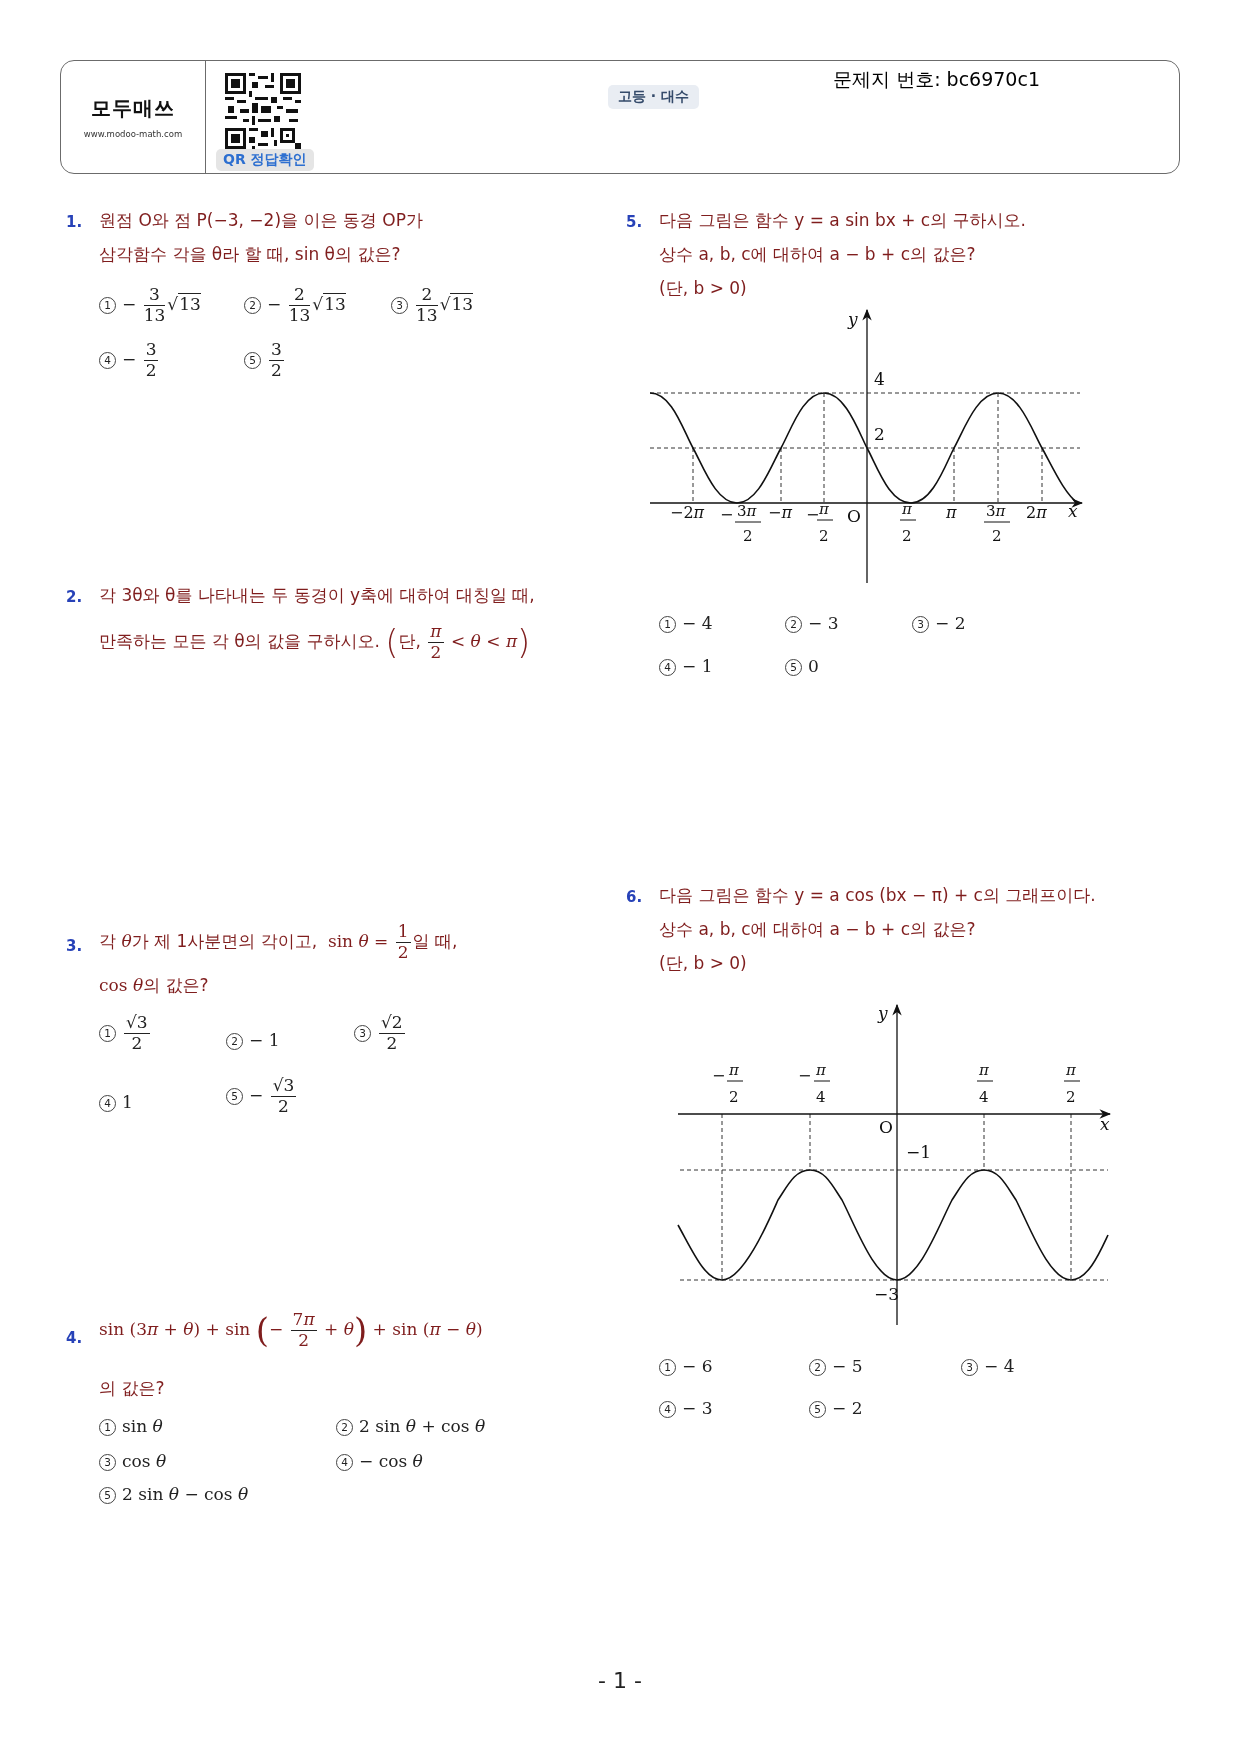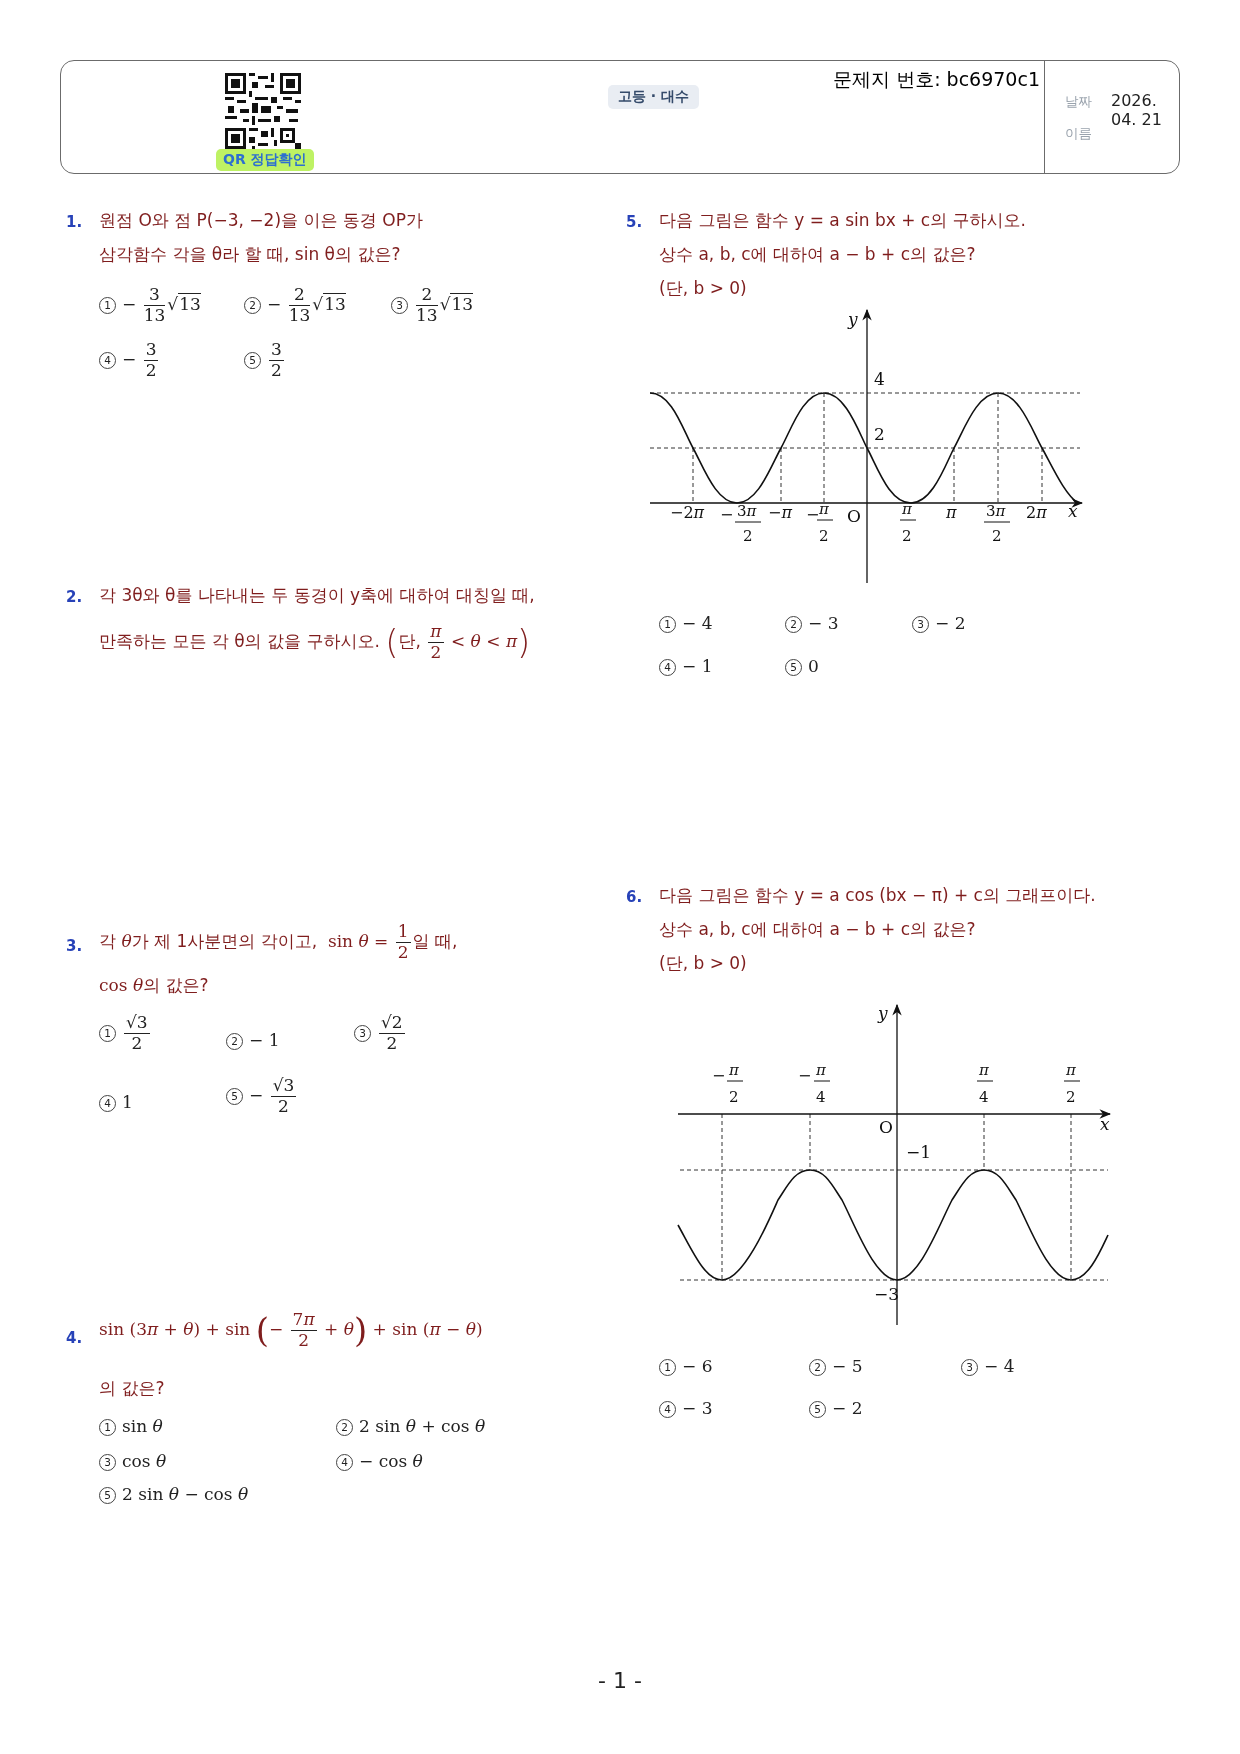--- a/index.html
+++ b/index.html
@@ -11,21 +11,21 @@
   
   .header { position:absolute; left:60px; top:60px; width:1120px; height:114px;
             border:1.5px solid #6b6b6b; border-radius:14px; box-sizing:border-box; }
   .hcell { position:absolute; top:0; bottom:0; }
   .logo-cell { left:0; width:144px; border-right:1.5px solid #6b6b6b; }
   .logo-title { position:absolute; top:34px; left:0; width:144px; text-align:center;
                 font-size:20px; font-weight:bold; color:#111; letter-spacing:1px; }
   .logo-url { position:absolute; top:68px; left:0; width:144px; text-align:center;
               font-size:8.5px; color:#333; }
   .qr { position:absolute; left:164px; top:12px; width:76px; height:76px; }
-  .qr-badge { position:absolute; left:155px; top:88px; padding:2px 7px; background:#bef264;
+  .qr-badge { position:absolute; left:155px; top:88px; padding:2px 7px; background:#e5e5e5;
               border-radius:5px; color:#2d6fd0; font-size:14px; font-weight:bold; }
   .center-cell { left:145px; width:838px; }
   .badge { position:absolute; left:402px; top:24px; padding:3px 10px; background:#e9edf3;
            border-radius:5px; font-size:14px; color:#344a6a; font-weight:bold; }
   .title { position:absolute; left:0; top:58px; width:1040px; text-align:center;
            font-size:21px; font-weight:bold; color:#1d1d1d; }
   .sheet-no { position:absolute; right:4px; top:6px; font-size:19px; color:#000000; }
   .info-cell { left:983px; right:0; border-left:1.5px solid #6b6b6b; }
   .lbl { position:absolute; left:20px; font-size:13.5px; color:#9aa3ad; }
   .val { position:absolute; left:66px; font-size:16px; color:#222; }
@@ -46,20 +46,24 @@
   .sqrt .rad { border-top:1.3px solid #222; padding-left:1px; }
   .bigp { font-size:34px; vertical-align:middle; font-weight:200; line-height:1; }
 
   .graph { position:absolute; }
   .footer { position:absolute; left:0; width:1240px; top:1668px; text-align:center; font-size:22px; color:#222; }
 </style>
 </head>
 <body>
 
 <div class="header">
+  <div class="hcell logo-cell">
+    <div class="logo-title">모두매쓰</div>
+    <div class="logo-url">www.modoo-math.com</div>
+  </div>
   <svg class="qr" viewBox="0 0 25 25" shape-rendering="crispEdges">
     <rect width="25" height="25" fill="#fff"></rect>
     <g fill="#111">
       <rect x="0" y="0" width="7" height="7"></rect>
         <rect x="1" y="1" width="5" height="5" fill="#fff"></rect>
         <rect x="2" y="2" width="3" height="3"></rect>
       <rect x="18" y="0" width="7" height="7"></rect>
         <rect x="19" y="1" width="5" height="5" fill="#fff"></rect>
         <rect x="20" y="2" width="3" height="3"></rect>
       <rect x="0" y="18" width="7" height="7"></rect>
@@ -100,26 +104,20 @@
         <rect x="16" y="22" width="1" height="2"></rect>
       <rect x="23" y="23" width="2" height="2"></rect>
         <rect x="9" y="24" width="1" height="1"></rect>
     </g>
   </svg>
   <div class="qr-badge">QR 정답확인</div>
   <div class="hcell center-cell">
     <div class="badge">고등 · 대수</div>
     <div class="sheet-no">문제지 번호: bc6970c1</div>
   </div>
-  <div class="hcell info-cell">
-    <div class="lbl" style="top:32px">날짜</div>
-    <div class="val" style="top:30px">2026. 04. 21</div>
-    <div class="lbl" style="top:64px">이름</div>
-    <div class="val" style="top:62px"></div>
-  </div>
 </div>
 
 <div>
   <div class="pnum" style="left:66px;top:213px">1.</div>
   <div class="line" style="left:99px;top:209px">원점 O와 점 P(−3, −2)을 이은 동경 OP가</div>
   <div class="line" style="left:99px;top:243px">삼각함수 각을 θ라 할 때,  sin θ의 값은?</div>
   <div class="choice" style="left:99px;top:285px">
     <span class="circ">1</span><span class="mth">− </span><span class="frac"><span class="num">3</span><span>13</span></span><span class="sqrt">√<span class="rad">13</span></span>
   </div>
   <div class="choice" style="left:244px;top:285px">

